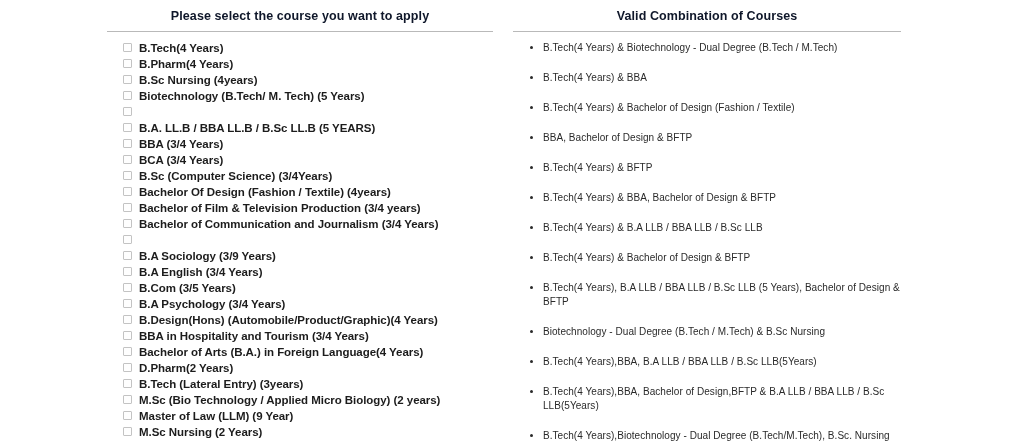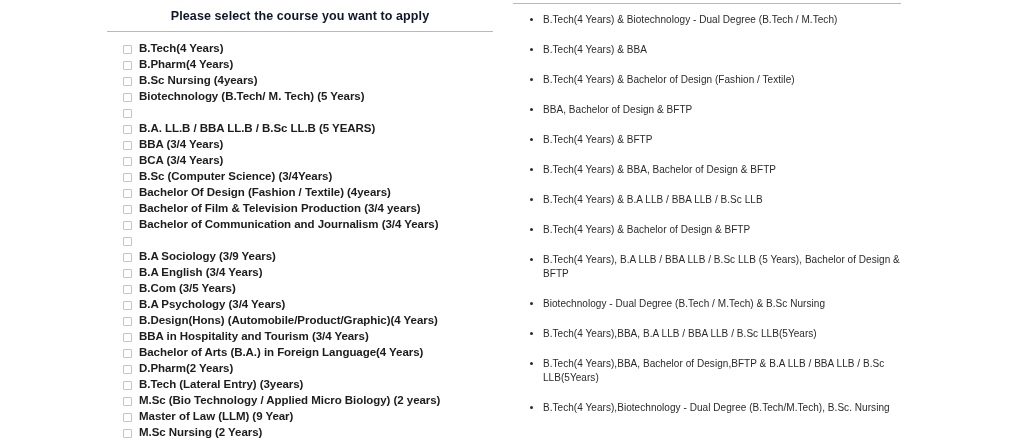--- a/index.html
+++ b/index.html
@@ -54,21 +54,21 @@
   }
 
   
   .checkbox-list {
     list-style: none;
     margin: 0;
     padding: 8px 0 0 16px;
   }
   .checkbox-row {
     display: flex;
-    align-items: center;
+    align-items: flex-start;
     line-height: 16px;
     height: 16px;
     white-space: nowrap;
   }
   .cb {
     display: inline-block;
     flex: 0 0 auto;
     width: 9px;
     height: 9px;
     margin: 3px 7px 0 0;
@@ -217,20 +217,21 @@
           <span class="cb-label">Master of Law (LLM) (9 Year)</span>
         </li>
         <li class="checkbox-row">
           <span class="cb" role="checkbox" aria-checked="false"></span>
           <span class="cb-label">M.Sc Nursing (2 Years)</span>
         </li>
       </ul>
   </section>
 
   <section class="col-right">
+    <h2 class="panel-heading">Valid Combination of Courses</h2>
     <hr class="panel-rule">
     <ul class="combo-list">
         <li class="combo-item"><span class="dot"></span><span>B.Tech(4 Years) &amp; Biotechnology - Dual Degree (B.Tech / M.Tech)</span></li>
         <li class="combo-item"><span class="dot"></span><span>B.Tech(4 Years) &amp; BBA</span></li>
         <li class="combo-item"><span class="dot"></span><span>B.Tech(4 Years) &amp; Bachelor of Design (Fashion / Textile)</span></li>
         <li class="combo-item"><span class="dot"></span><span>BBA, Bachelor of Design &amp; BFTP</span></li>
         <li class="combo-item"><span class="dot"></span><span>B.Tech(4 Years) &amp; BFTP</span></li>
         <li class="combo-item"><span class="dot"></span><span>B.Tech(4 Years) &amp; BBA, Bachelor of Design &amp; BFTP</span></li>
         <li class="combo-item"><span class="dot"></span><span>B.Tech(4 Years) &amp; B.A LLB / BBA LLB / B.Sc LLB</span></li>
         <li class="combo-item"><span class="dot"></span><span>B.Tech(4 Years) &amp; Bachelor of Design &amp; BFTP</span></li>

